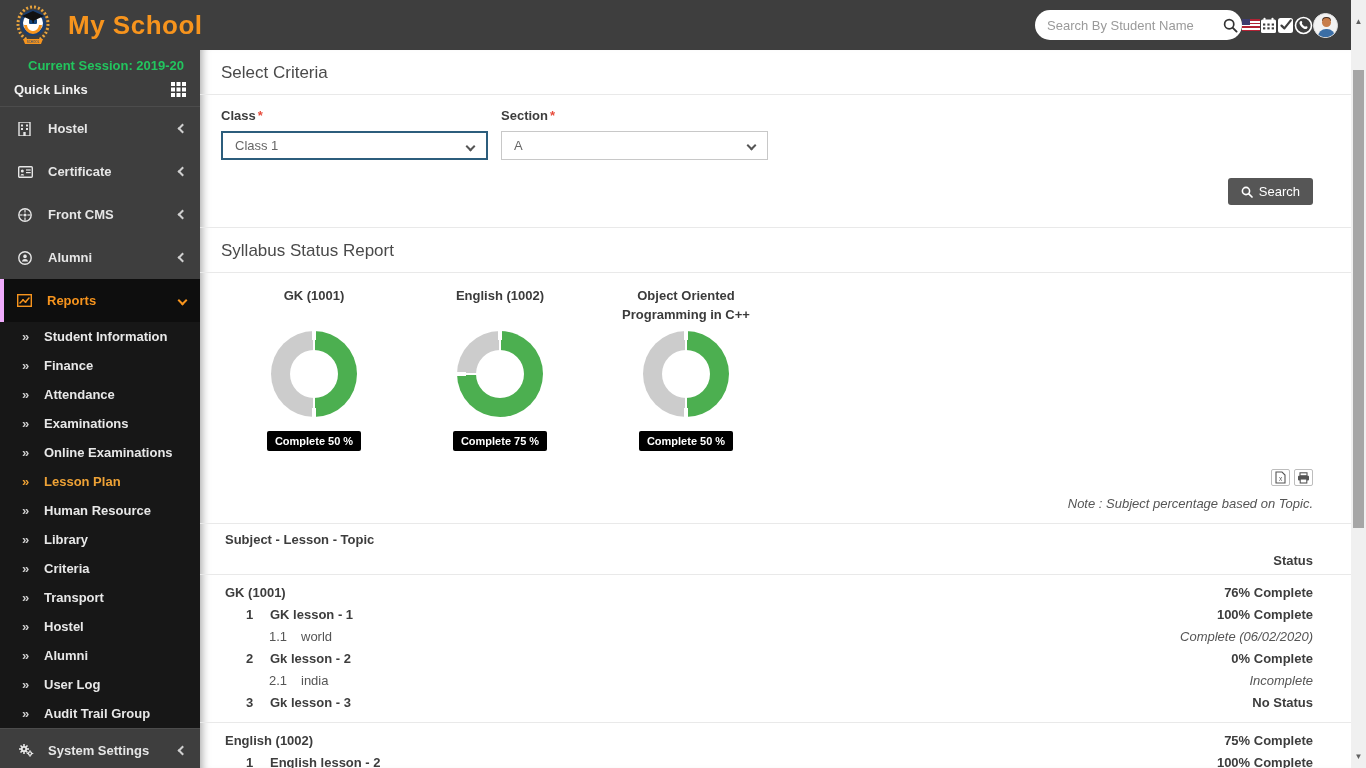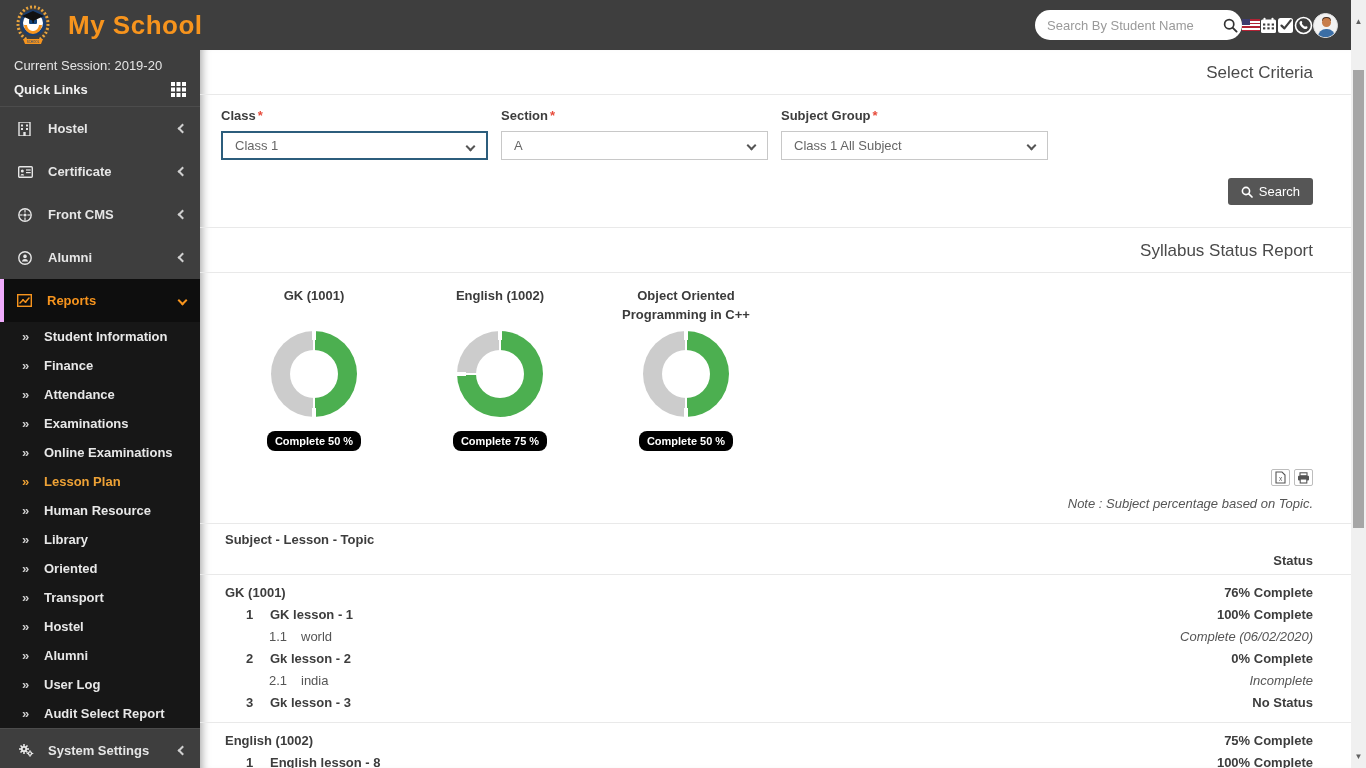--- a/index.html
+++ b/index.html
@@ -22,21 +22,21 @@
   .flag { width:18px; height:12px; position:relative;
           background:repeating-linear-gradient(#b22234 0 1.8px,#fff 1.8px 3.6px); }
   .flag .canton { position:absolute; top:0; left:0; width:8px; height:6px; background:#3c3b6e; }
   .avatar { width:25px; height:25px; border-radius:50%; background:#f2f2f2; position:relative; overflow:hidden; border:1px solid #e0e0e0;}
   .avatar .head { position:absolute; top:4px; left:8px; width:9px; height:9px; border-radius:50%; background:#c77d4a; }
   .avatar .hair { position:absolute; top:3px; left:8px; width:9px; height:4px; border-radius:5px 5px 0 0; background:#4a3123; }
   .avatar .body { position:absolute; bottom:-2px; left:4px; width:17px; height:10px; border-radius:8px 8px 0 0; background:#3b6ea5; }
 
   
   .sidebar { position:absolute; top:50px; left:0; width:200px; height:718px; background:#3e3e3e; color:#e6e6e6; }
-  .sess { padding:8px 14px 2px 14px; font-size:13px; font-weight:normal; color:#e5e5e5; }
+  .sess { padding:8px 14px 2px 28px; font-size:13px; font-weight:bold; color:#22c55e; }
   .qlinks { padding:7px 14px 9px 14px; font-size:13px; font-weight:bold; color:#f2f2f2;
             display:flex; justify-content:space-between; align-items:center; border-bottom:1px solid #4c4c4c; }
   .nav-item { height:43px; display:flex; align-items:center; padding:0 14px 0 18px;
               font-size:13px; font-weight:bold; color:#e6e6e6; cursor:pointer; position:relative; }
   .nav-item .lbl { margin-left:14px; flex:1; }
   .nav-item.active { background:#0e0e0e; color:#f7941d; border-left:4px solid #f0abfc; padding-left:13px; }
   .chev { width:7px; height:7px; border-right:2px solid #cfcfcf; border-bottom:2px solid #cfcfcf; display:inline-block; }
   .chev.left { transform:rotate(135deg); }
   .chev.down { transform:rotate(45deg); border-color:#f7941d; }
   .submenu { background:#171717; }
@@ -45,21 +45,21 @@
   .sub-item .gg { color:#cfcfcf; font-size:13px; width:22px; }
   .sub-item.active { color:#eea236; }
   .sub-item.active .gg { color:#eea236; }
   .sys { border-top:1px solid #4c4c4c; }
   .icon14 { width:16px; text-align:center; }
 
   
   .main { position:absolute; top:50px; left:200px; width:1151px; height:718px; background:#fff;
           box-shadow: inset 9px 0 9px -7px rgba(0,0,0,.35); overflow:hidden; }
   .pad { padding:0 38px 0 21px; }
-  .sec-title { font-size:17px; color:#4a4a4a; padding:13px 0 11px 0;text-align:right; }
+  .sec-title { font-size:17px; color:#4a4a4a; padding:13px 0 11px 0; }
   .hr { height:1px; background:#e9e9e9; width:100%; }
   .fields { display:flex; padding-top:13px; }
   .field { width:267px; margin-right:13px; }
   .field label { font-size:13px; font-weight:bold; color:#3d3d3d; display:block; margin-bottom:8px; }
   .req { color:#e74c3c; margin-left:2px; }
   .selbox { height:29px; border:1px solid #c8c8c8; display:flex; align-items:center;
             padding:0 12px; font-size:13px; color:#666; position:relative; cursor:pointer; background:#fff; }
   .selbox.focus { border:2px solid #2c5d7c; }
   .selbox .chev { border-color:#555; position:absolute; right:12px; top:10px; }
   .search-row { display:flex; justify-content:flex-end; padding:18px 0 22px 0; }
@@ -67,21 +67,21 @@
                 padding:6px 13px; display:flex; align-items:center; gap:6px; cursor:pointer;
                 font-family:"Liberation Sans", sans-serif; }
 
   .charts { display:flex; padding:14px 0 4px 0; }
   .chart-block { width:186px; text-align:center; }
   .chart-title { font-size:13px; font-weight:bold; color:#3b3b3b; min-height:40px; width:160px; margin:0 auto; line-height:1.45; }
   .donut { width:86px; height:86px; border-radius:50%; margin:4px auto 14px auto; position:relative; }
   .donut::after { content:""; position:absolute; left:19px; top:19px; width:48px; height:48px;
                   border-radius:50%; background:#fff; }
   .badge { display:inline-block; background:#000; color:#fff; font-size:11px; font-weight:bold;
-           padding:4px 8px; border-radius:8px; }
+           padding:4px 8px; border-radius:2px; }
   .toolbar { display:flex; justify-content:flex-end; gap:4px; padding:14px 0 4px 0; }
   .tool-btn { width:19px; height:17px; border:1px solid #bdbdbd; border-radius:2px; background:#fff;
               display:flex; align-items:center; justify-content:center; cursor:pointer; }
   .note { text-align:right; font-size:13px; font-style:italic; color:#555; padding:6px 0 12px 0; }
 
   .tbl-head { padding:8px 0 6px 0; }
   .tbl-head .c1 { font-size:13px; font-weight:bold; color:#3d3d3d; padding-left:4px; }
   .tbl-head .c2 { font-size:13px; font-weight:bold; color:#3d3d3d; text-align:right; padding-top:6px; }
   .row { display:flex; justify-content:space-between; align-items:center; padding:3.5px 0; }
   .row .left { display:flex; align-items:baseline; font-size:13px; color:#3d3d3d; }
@@ -296,41 +296,41 @@
       <div class="sub-item">
           <span class="gg">»</span>
           <span>Human Resource</span>
         </div>
       <div class="sub-item">
           <span class="gg">»</span>
           <span>Library</span>
         </div>
       <div class="sub-item">
           <span class="gg">»</span>
-          <span>Oriented</span>
+          <span>Criteria</span>
         </div>
       <div class="sub-item">
           <span class="gg">»</span>
           <span>Transport</span>
         </div>
       <div class="sub-item">
           <span class="gg">»</span>
           <span>Hostel</span>
         </div>
       <div class="sub-item">
           <span class="gg">»</span>
           <span>Alumni</span>
         </div>
       <div class="sub-item">
           <span class="gg">»</span>
           <span>User Log</span>
         </div>
       <div class="sub-item">
           <span class="gg">»</span>
-          <span>Audit Select Report</span>
+          <span>Audit Trail Group</span>
         </div>
     </div>
 
     <div class="nav-item sys">
       <span class="icon14">
         <svg width="16" height="14" viewBox="0 0 16 14">
             <g fill="#e6e6e6">
               <circle cx="6" cy="6" r="3.1"></circle>
               <g stroke="#e6e6e6" stroke-width="1.6">
                 <line x1="6" y1="1" x2="6" y2="11"></line>
@@ -367,27 +367,20 @@
             <span class="chev" style="transform:rotate(45deg);"></span>
           </div>
         </div>
         <div class="field">
           <label><span>Section</span><span class="req">*</span></label>
           <div class="selbox">
             <span>A</span>
             <span class="chev" style="transform:rotate(45deg);"></span>
           </div>
         </div>
-        <div class="field">
-          <label><span>Subject Group</span><span class="req">*</span></label>
-          <div class="selbox">
-            <span>Class 1 All Subject</span>
-            <span class="chev" style="transform:rotate(45deg);"></span>
-          </div>
-        </div>
       </div>
       <div class="search-row">
         <button class="btn-search">
           <span>
             <svg width="12" height="12" viewBox="0 0 12 12">
                 <circle cx="5" cy="5" r="3.6" fill="none" stroke="#fff" stroke-width="1.6"></circle>
                 <line x1="7.8" y1="7.8" x2="11" y2="11" stroke="#fff" stroke-width="1.7" stroke-linecap="round"></line>
               </svg>
           </span>
           <span>Search</span>
@@ -489,21 +482,21 @@
     <div class="pad">
       <div class="row subject-row">
         <div class="left">
             <span>English (1002)</span>
           </div>
         <div class="status b">75% Complete</div>
       </div>
       <div class="row lesson-row">
         <div class="left">
             <span class="num">1</span>
-            <span class="lb">English lesson - 8</span>
+            <span class="lb">English lesson - 2</span>
           </div>
         <div class="status b">100% Complete</div>
       </div>
     </div>
   </div>
 
   <div class="scrollbar">
     <div class="sb-arrow" style="top:14px;">▲</div>
     <div class="sb-thumb"></div>
     <div class="sb-arrow" style="bottom:4px;">▼</div>

